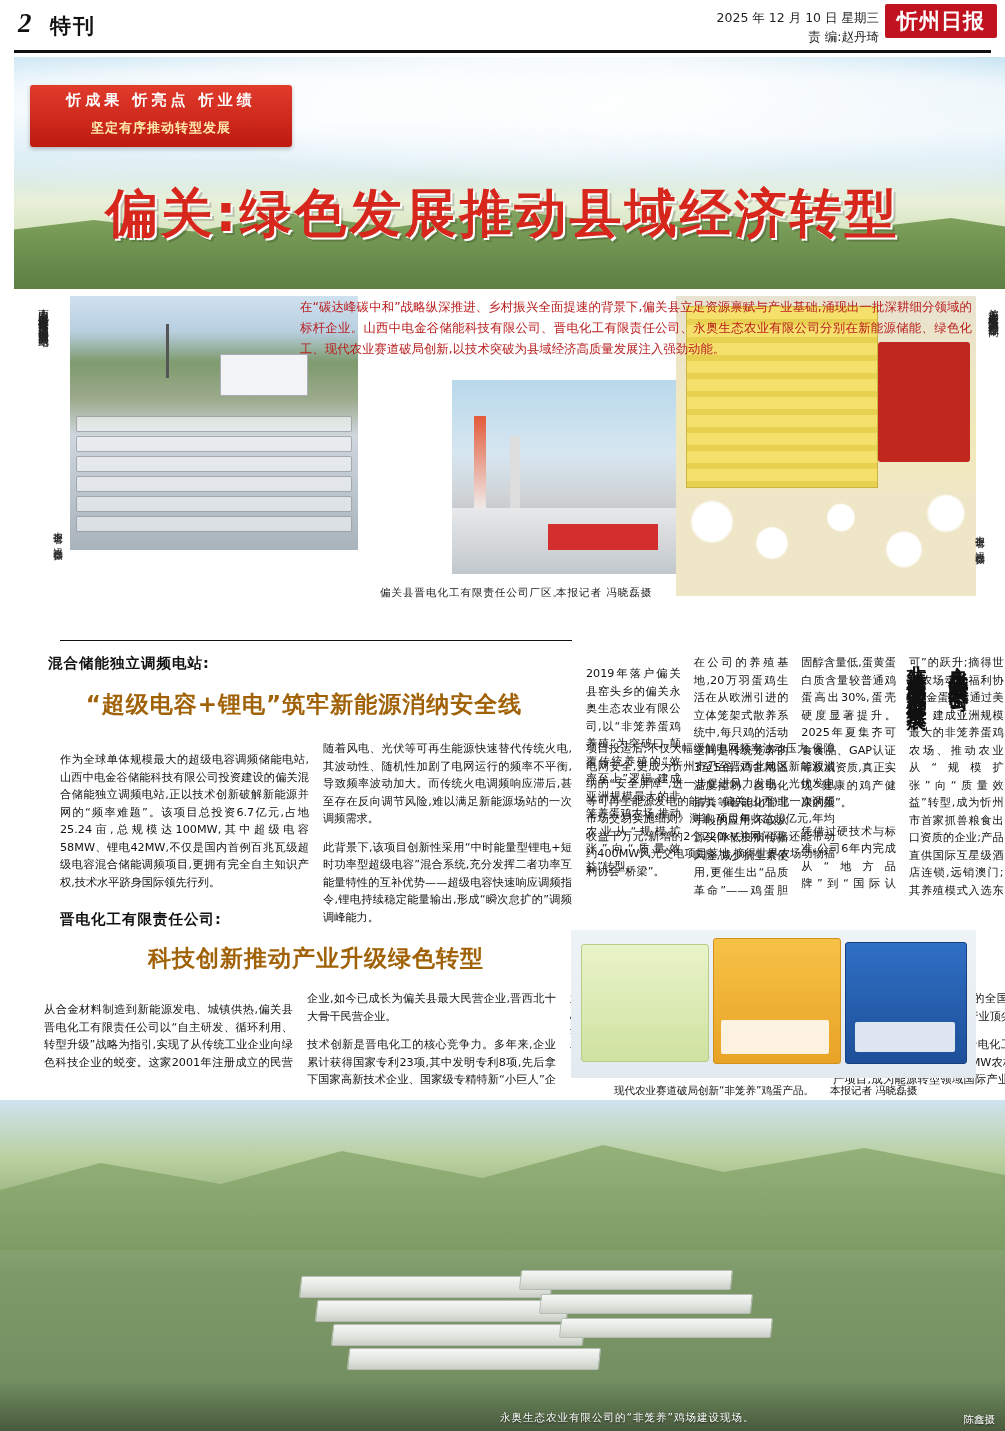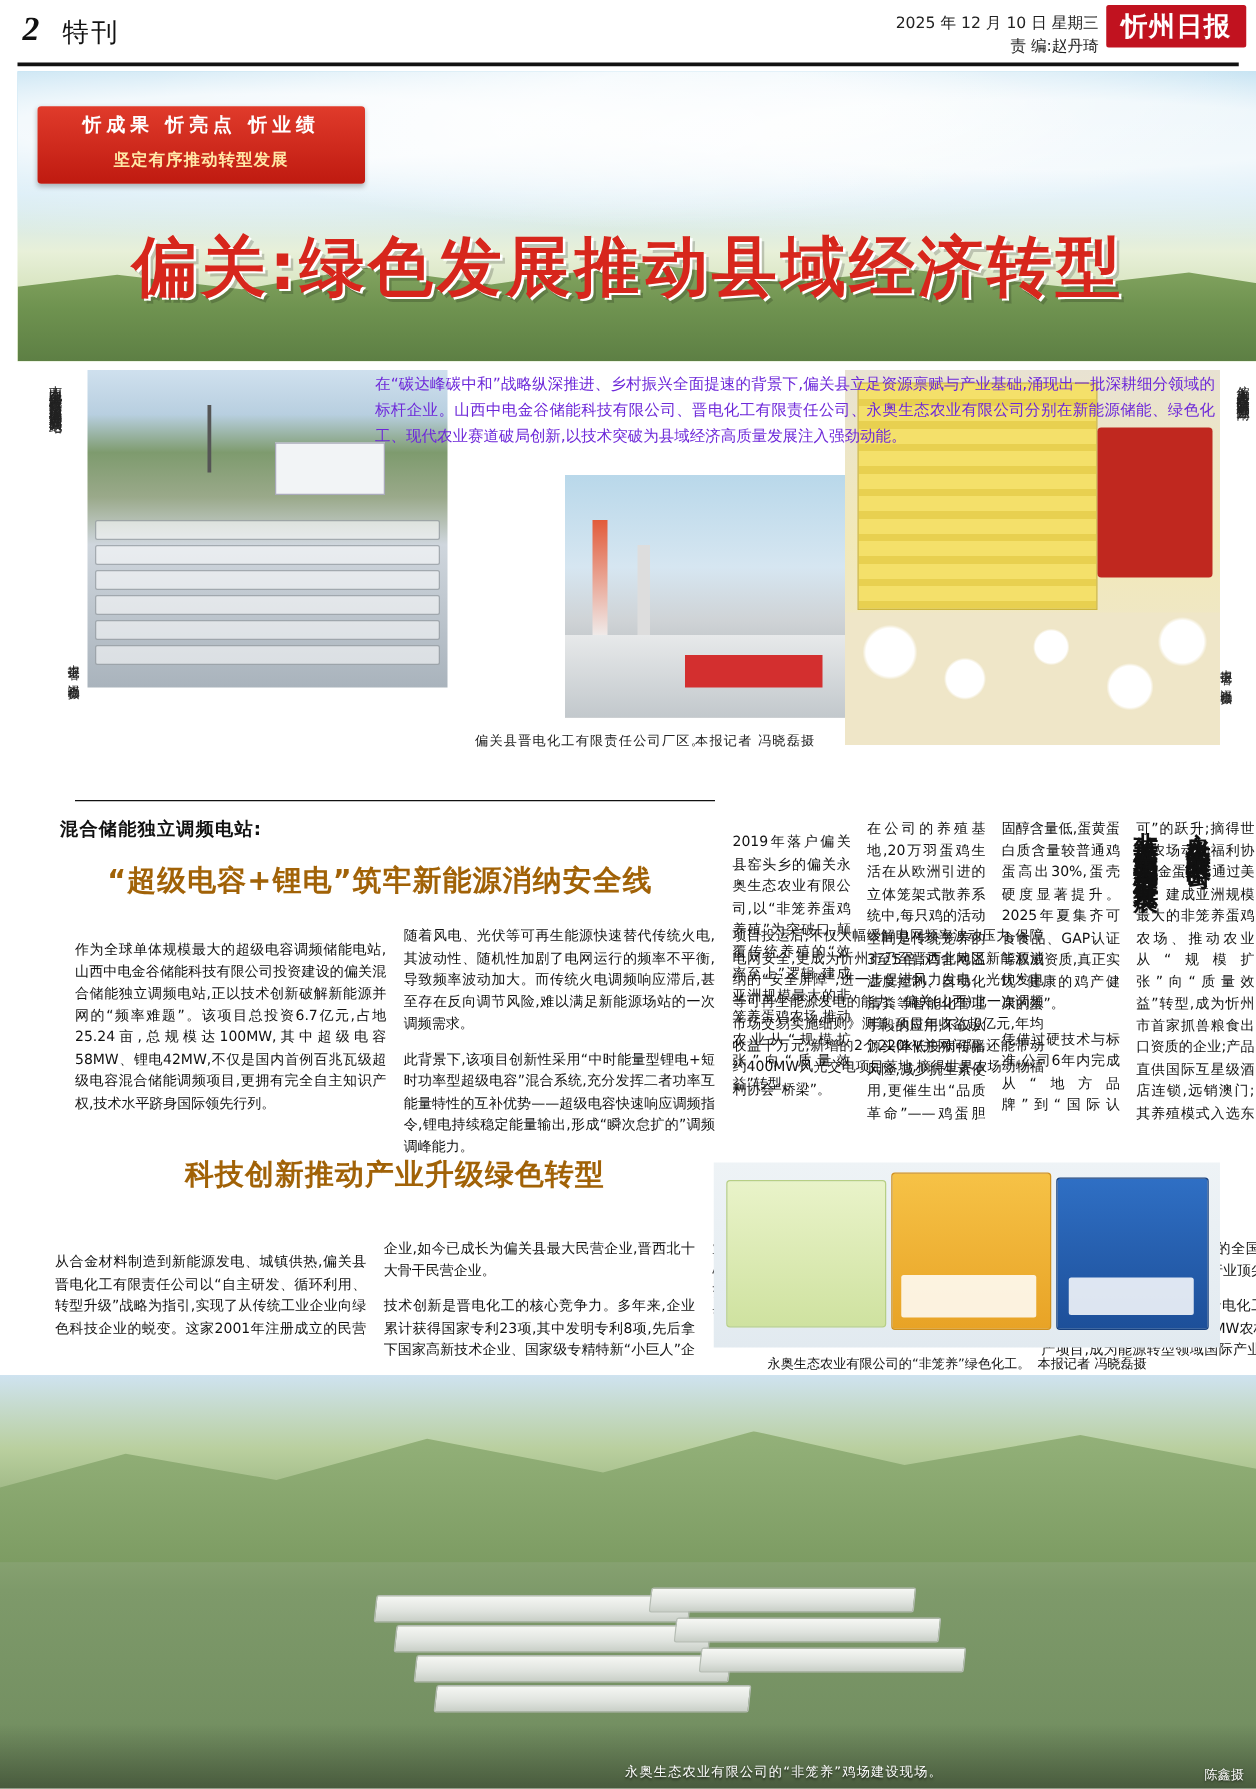--- a/index.html
+++ b/index.html
@@ -6,21 +6,21 @@
   body{
     width:1005px;height:1431px;background:#ffffff;
     font-family:"Liberation Serif", serif;
     color:#111;overflow:hidden;position:relative;
   }
   .page{position:relative;width:1005px;height:1431px;}
 
   
   .masthead{position:absolute;left:0;top:0;width:1005px;height:52px;}
   .pagenum{position:absolute;left:18px;top:8px;font-size:27px;font-weight:bold;font-style:italic;font-family:"Liberation Serif",serif;}
-  .sectionname{position:absolute;left:50px;top:12px;font-size:21px;font-weight:normal;letter-spacing:2px;font-family:"DejaVu Sans",sans-serif;}
+  .sectionname{position:absolute;left:50px;top:12px;font-size:21px;font-weight:bold;letter-spacing:2px;font-family:"DejaVu Sans",sans-serif;}
   .dateline{position:absolute;right:126px;top:8px;text-align:right;font-size:12.5px;line-height:19px;font-family:"DejaVu Sans",sans-serif;color:#222;}
   .logo{position:absolute;right:8px;top:4px;width:112px;height:34px;background:#c1121f;color:#fff;font-size:21px;font-weight:bold;letter-spacing:1px;display:flex;align-items:center;justify-content:center;font-family:"DejaVu Sans",sans-serif;border-radius:2px;}
   .rule{position:absolute;left:14px;top:50px;width:977px;height:3px;background:#111;}
 
   
   .hero{position:absolute;left:14px;top:57px;width:977px;height:232px;overflow:hidden;
     background:linear-gradient(180deg,#9fd0ea 0%,#c9e5f3 42%,#e8f0d9 62%,#b9cf92 100%);padding-left:20px;}
   .hero-hills{position:absolute;left:0;bottom:0;width:100%;height:96px;
     background:linear-gradient(180deg,#8fae6a 0%,#6f9350 55%,#5d7f44 100%);
     clip-path:polygon(0 38%,8% 28%,18% 40%,28% 22%,38% 36%,50% 18%,62% 34%,72% 24%,84% 38%,94% 26%,100% 36%,100% 100%,0 100%);}
@@ -34,21 +34,21 @@
   .banner-l2{position:absolute;left:0;top:34px;width:262px;text-align:center;color:#ffe9a8;font-size:13px;font-weight:bold;letter-spacing:1px;font-family:"DejaVu Sans",sans-serif;}
   .headline{position:absolute;left:0;top:122px;width:977px;text-align:center;
     font-size:52px;font-weight:bold;letter-spacing:3px;color:#d7261c;
     font-family:"DejaVu Sans",sans-serif;
     text-shadow:2px 2px 0 #ffffff, 4px 4px 0 rgba(0,0,0,.18);}
 
   
   .photo{position:absolute;overflow:hidden;}
   .cap-v{position:absolute;writing-mode:vertical-rl;text-orientation:upright;font-size:10.5px;line-height:16px;color:#222;font-family:"DejaVu Sans",sans-serif;letter-spacing:1px;}
   .cap-h{position:absolute;font-size:10.5px;color:#222;font-family:"DejaVu Sans",sans-serif;letter-spacing:1px;}
-  .lead{position:absolute;font-size:12.4px;line-height:21px;color:#6d28d9;text-align:justify;font-family:"DejaVu Sans",sans-serif;}
+  .lead{position:absolute;font-size:12.4px;line-height:21px;color:#b91c1c;text-align:justify;font-family:"DejaVu Sans",sans-serif;}
 
   .ph1{left:70px;top:296px;width:288px;height:254px;
     background:linear-gradient(180deg,#cfe0ee 0%,#b8cfe0 14%,#7e9b6e 26%,#9aa98a 40%,#cfd6dd 55%,#a9b3bc 100%);}
   .ph1 .row{position:absolute;left:6px;right:6px;height:14px;background:rgba(255,255,255,.55);border:1px solid rgba(80,90,100,.45);border-radius:2px;}
   .ph2{left:452px;top:380px;width:235px;height:194px;
     background:linear-gradient(180deg,#b9d8ea 0%,#d6e6f1 38%,#cfd3d6 60%,#9fa5aa 100%);}
   .ph3{left:676px;top:296px;width:300px;height:300px;
     background:linear-gradient(180deg,#e8e2d2 0%,#f2e9b8 45%,#efe7c6 70%,#e4dcc4 100%);}
 
   .divider-thin{position:absolute;background:#111;}
@@ -149,20 +149,21 @@
     <div class="sec-title" style="margin-top:16px;text-align:center;">“超级电容+锂电”筑牢新能源消纳安全线</div>
   </div>
   <div class="col two" style="left:60px;top:740px;width:512px;height:190px;">
     <p class="ptext">作为全球单体规模最大的超级电容调频储能电站,山西中电金谷储能科技有限公司投资建设的偏关混合储能独立调频电站,正以技术创新破解新能源并网的“频率难题”。该项目总投资6.7亿元,占地25.24亩,总规模达100MW,其中超级电容58MW、锂电42MW,不仅是国内首例百兆瓦级超级电容混合储能调频项目,更拥有完全自主知识产权,技术水平跻身国际领先行列。</p>
     <p class="ptext">随着风电、光伏等可再生能源快速替代传统火电,其波动性、随机性加剧了电网运行的频率不平衡,导致频率波动加大。而传统火电调频响应滞后,甚至存在反向调节风险,难以满足新能源场站的一次调频需求。</p>
     <p class="ptext">此背景下,该项目创新性采用“中时能量型锂电+短时功率型超级电容”混合系统,充分发挥二者功率互能量特性的互补优势——超级电容快速响应调频指令,锂电持续稳定能量输出,形成“瞬次怠扩的”调频调峰能力。</p>
     <p class="ptext">项目投运后,不仅大幅缓解电网频率波动压力,保障电网安全,更成为忻州市乃至晋西北地区新能源消纳的“安全屏障”,进一步促进风力发电、光伏发电等可再生能源发电的能力。偏关(山西)北一次调频市场交易实施细则》测算,项目年收益超亿元,年均收益千万元;新增的2个220kV并网问隔,还能带动约400MW风光交电项目落地,摘得世界农场动物福利协会“桥梁”。</p>
   </div>
 
   <div class="col" style="left:60px;top:910px;width:512px;">
+    <div class="sec-label">晋电化工有限责任公司:</div>
     <div class="sec-title" style="margin-top:14px;text-align:center;">科技创新推动产业升级绿色转型</div>
   </div>
   <div class="col two" style="left:44px;top:990px;width:512px;height:100px;">
     <p class="ptext">从合金材料制造到新能源发电、城镇供热,偏关县晋电化工有限责任公司以“自主研发、循环利用、转型升级”战略为指引,实现了从传统工业企业向绿色科技企业的蜕变。这家2001年注册成立的民营企业,如今已成长为偏关县最大民营企业,晋西北十大骨干民营企业。</p>
     <p class="ptext">技术创新是晋电化工的核心竞争力。多年来,企业累计获得国家专利23项,其中发明专利8项,先后拿下国家高新技术企业、国家级专精特新“小巨人”企业、山西省民营科技企业、山西省省级企业技术中心、山西省技术创新示范企业、山西省智能制造示范企业等多项荣誉。2023年12月,其“镍铁生产工艺技术发明”斩获中国有色金属工业科学技术一等奖。这一有色金属行业唯一的全国性科技奖项,标志着企业科技创新能力迈入行业顶尖水平。</p>
     <p class="ptext">围绕“绿色转型”发展主线,晋电化工进一步拓展产业边界,投资3.7亿元实施24MW农林生物质热电联产项目,成为能源转型领域国际产业的标杆。目前,该项目已带动偏关县超150多万平方米区域实现供热覆盖,支撑县域清洁取暖“全域化”,既解决了传统供暖的污染问题,又为区域生态优先、绿色发展提供了可复制的“化工方案”。</p>
   </div>
 
   <div class="vtitle" style="left:946px;top:650px;height:190px;">永奥生态农业有限公司:</div>
   <div class="vtitle" style="left:904px;top:650px;height:250px;">非笼养模式助力蛋鸡产业可持续发展</div>
@@ -176,21 +177,21 @@
     </div>
   </div>
 
   <div class="prod">
     <div class="box" style="left:10px;top:14px;width:126px;height:116px;background:linear-gradient(180deg,#e9f3c9,#cfe2a0);border:1px solid #b7cf85;"></div>
     <div class="box" style="left:142px;top:8px;width:126px;height:124px;background:linear-gradient(180deg,#f6c246,#e8a326);border:1px solid #cf901e;"></div>
     <div class="box" style="left:274px;top:12px;width:120px;height:120px;background:linear-gradient(180deg,#2f6fc4,#1d4f99);border:1px solid #17407e;"></div>
     <div style="position:absolute;left:150px;top:90px;width:108px;height:34px;background:#ffffff;opacity:.85;border-radius:2px;"></div>
     <div style="position:absolute;left:284px;top:92px;width:100px;height:30px;background:#ffffff;opacity:.85;border-radius:2px;"></div>
   </div>
-  <div class="prod-cap">永奥生态农业有限公司的“非笼养”绿色化工。</div>
+  <div class="prod-cap">现代农业赛道破局创新“非笼养”鸡蛋产品。</div>
   <div class="prod-cap2">本报记者  冯晓磊摄</div>
 
   <div class="credits">
     <div>策划:王国梁  白雪萍</div>
     <div>文字:杨峰雷  乔龙飞</div>
     <div>设计:马 瑛</div>
   </div>
 
   <div class="bottom">
     <div class="bhill"></div>

